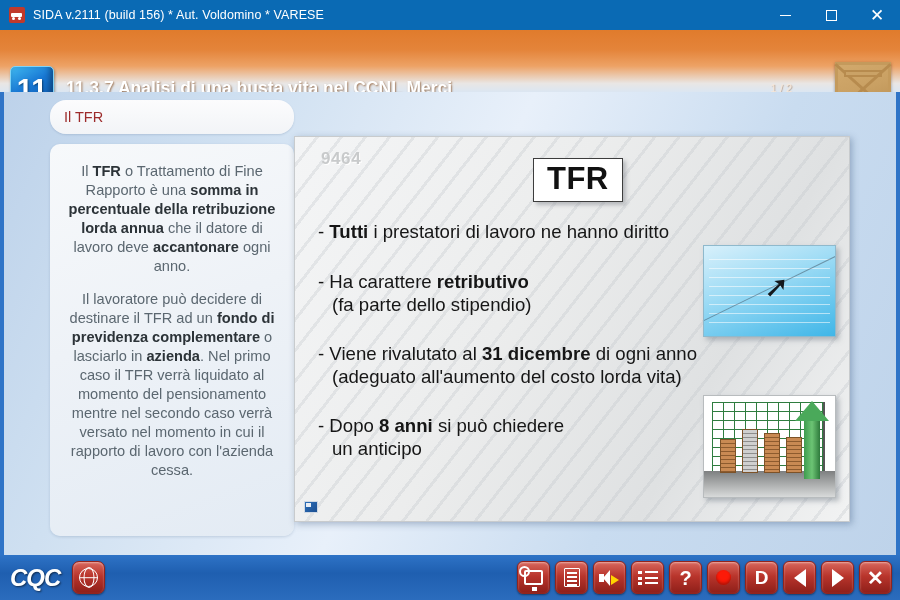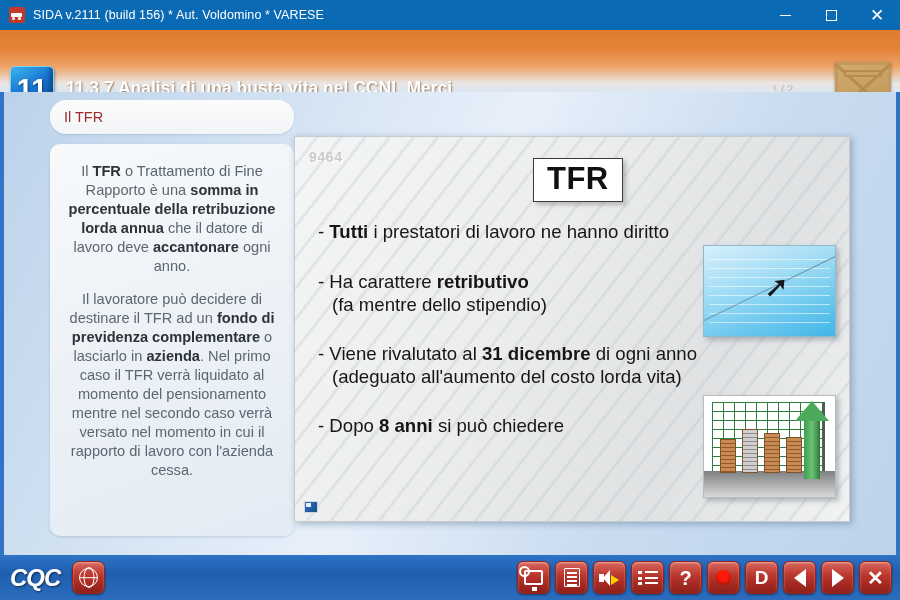--- a/index.html
+++ b/index.html
@@ -141,22 +141,22 @@
     background:
       repeating-linear-gradient(128deg,
         rgba(255,255,255,0) 0px, rgba(255,255,255,0) 16px,
         rgba(190,195,200,.30) 16px, rgba(190,195,200,.30) 19px),
       linear-gradient(118deg, #f4f5f6 0%, #eceded 40%, #dfe1e2 72%, #f2f3f3 100%);
     border: 1px solid #c8cbcd;
     box-shadow: 2px 2px 7px rgba(40,70,110,.35);
     overflow: hidden;
   }
   #slide-watermark {
-    position: absolute; left: 14px; top: 12px;
-    font-size: 14px; color: #c8cacb; font-weight: bold;
+    position: absolute; left: 26px; top: 12px;
+    font-size: 17px; color: #c8cacb; font-weight: bold;
     letter-spacing: .6px;
     text-shadow: 1px 1px 0 #ffffff;
   }
   #slide-tfr-box {
     position: absolute; left: 238px; top: 21px;
     background: #ffffff; border: 1px solid #3d3d3d;
     padding: 2px 13px 4px 13px;
     font-size: 31px; font-weight: bold; color: #111;
     box-shadow: 3px 3px 4px rgba(120,125,130,.45);
     letter-spacing: .5px;
@@ -378,23 +378,23 @@
         <p>Il <b>TFR</b> o Trattamento di Fine Rapporto è una <b>somma in percentuale della retribuzione lorda annua</b> che il datore di lavoro deve <b>accantonare</b> ogni anno.</p>
         <p>Il lavoratore può decidere di destinare il TFR ad un <b>fondo di previdenza complementare</b> o lasciarlo in <b>azienda</b>. Nel primo caso il TFR verrà liquidato al momento del pensionamento mentre nel secondo caso verrà versato nel momento in cui il rapporto di lavoro con l'azienda cessa.</p>
       </div>
     </div>
 
     <div id="slide">
       <div id="slide-watermark">9464</div>
       <div id="slide-tfr-box">TFR</div>
 
       <div class="bullet" id="bullet1">- <b>Tutti</b> i prestatori di lavoro ne hanno diritto</div>
-      <div class="bullet" id="bullet2">- Ha carattere <b>retributivo</b><span class="sub">(fa mentre dello stipendio)</span></div>
+      <div class="bullet" id="bullet2">- Ha carattere <b>retributivo</b><span class="sub">(fa parte dello stipendio)</span></div>
       <div class="bullet" id="bullet3">- Viene rivalutato al <b>31 dicembre</b> di ogni anno<span class="sub">(adeguato all'aumento del costo lorda vita)</span></div>
-      <div class="bullet" id="bullet4">- Dopo <b>8 anni</b> si può chiedere</div>
+      <div class="bullet" id="bullet4">- Dopo <b>8 anni</b> si può chiedere<span class="sub">un anticipo</span></div>
 
       <div id="pic-climb">
         <div class="lines"></div>
         <div class="diag"></div>
         <div class="figure">➚</div>
       </div>
 
       <div id="pic-coins">
         <div class="grid"></div>
         <div class="floor"></div>

